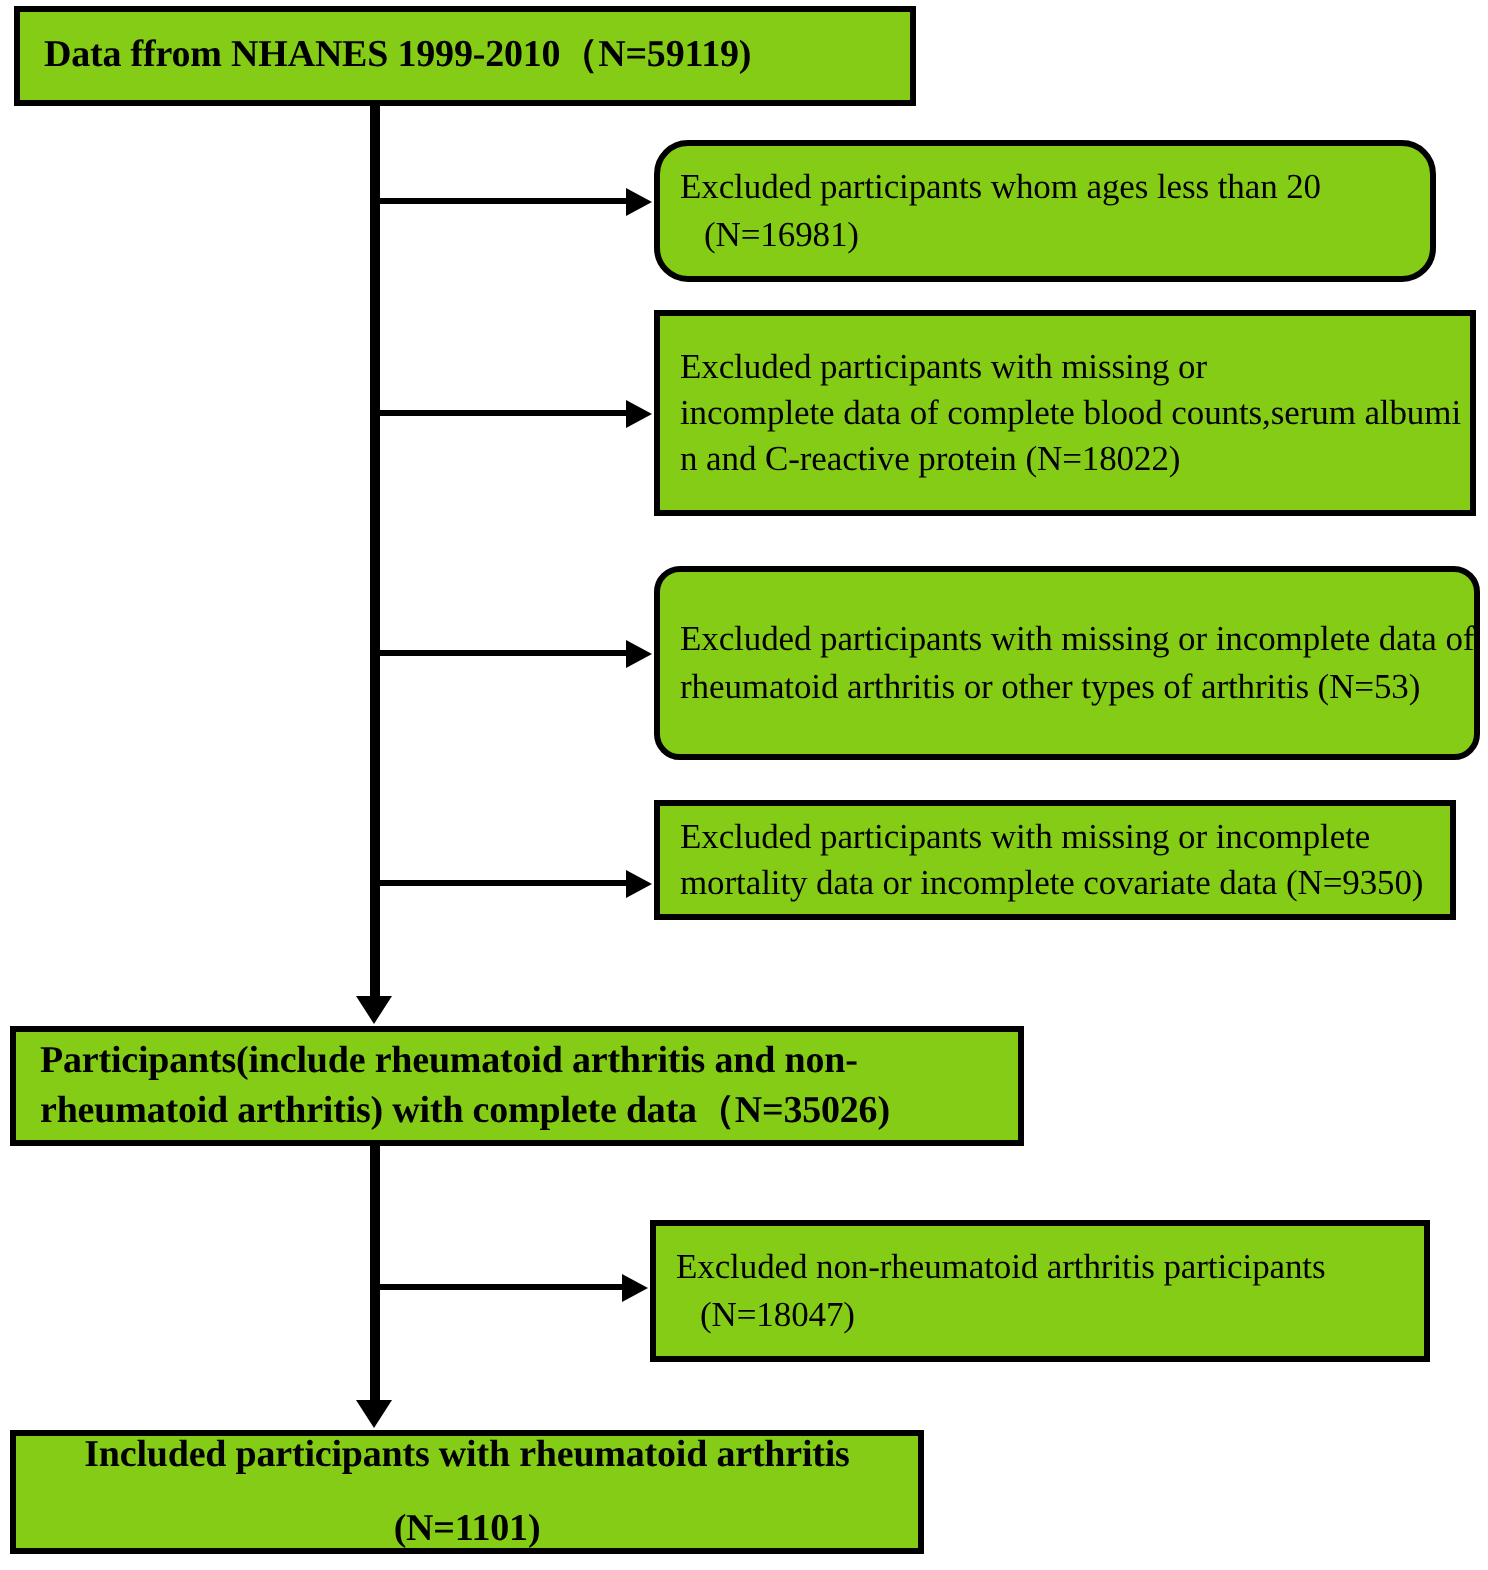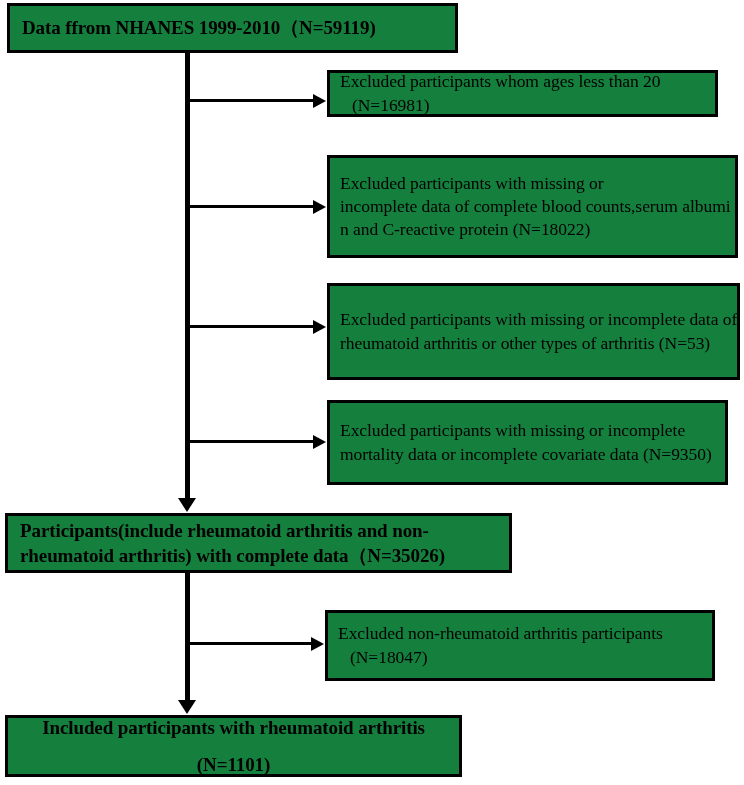--- a/index.html
+++ b/index.html
@@ -15,21 +15,21 @@
     position: relative;
     width: 744px;
     height: 785px;
     background: #ffffff;
     overflow: hidden;
   }
   .box {
     position: absolute;
     box-sizing: border-box;
     border: 3px solid #000000;
-    background: #15803d;
+    background: #84cc16;
     display: flex;
     flex-direction: column;
     justify-content: center;
   }
   .box-main {
     font-weight: bold;
     font-size: 19px;
     line-height: 1.32;
     letter-spacing: -0.1px;
   }
@@ -91,43 +91,43 @@
 
   <div class="box box-main" style="left:7px; top:3px; width:451px; height:50px;">
     <span class="line">Data ffrom NHANES 1999-2010（N=59119)</span>
   </div>
 
   <div class="trunk" style="left:185px; top:52px; height:448px;"></div>
   <div class="arrow-down" style="left:178px; top:498px;"></div>
 
   <div class="branch" style="left:187px; top:99px; width:128px;"></div>
   <div class="arrow-right" style="left:313px; top:93.5px;"></div>
-  <div class="box box-excl" style="left:327px; top:70px; width:391px; height:47px;">
+  <div class="box box-excl" style="left:327px; top:70px; width:391px; height:71px;border-radius:17px;">
     <span class="line">Excluded participants whom ages less than 20</span>
     <span class="line indent">(N=16981)</span>
   </div>
 
   <div class="branch" style="left:187px; top:205px; width:128px;"></div>
   <div class="arrow-right" style="left:313px; top:199.5px;"></div>
   <div class="box box-excl" style="left:327px; top:155px; width:411px; height:103px;">
     <span class="line">Excluded participants with missing or</span>
     <span class="line">incomplete data of complete blood counts,serum albumi</span>
     <span class="line">n and C-reactive protein (N=18022)</span>
   </div>
 
   <div class="branch" style="left:187px; top:325px; width:128px;"></div>
   <div class="arrow-right" style="left:313px; top:319.5px;"></div>
-  <div class="box box-excl" style="left:327px; top:283px; width:413px; height:97px;">
+  <div class="box box-excl" style="left:327px; top:283px; width:413px; height:97px;border-radius:13px;">
     <span class="line">Excluded participants with missing or incomplete data of</span>
     <span class="line">rheumatoid arthritis or other types of arthritis (N=53)</span>
   </div>
 
   <div class="branch" style="left:187px; top:440px; width:128px;"></div>
   <div class="arrow-right" style="left:313px; top:434.5px;"></div>
-  <div class="box box-excl" style="left:327px; top:400px; width:401px; height:85px;">
+  <div class="box box-excl" style="left:327px; top:400px; width:401px; height:60px;">
     <span class="line">Excluded participants with missing or incomplete</span>
     <span class="line">mortality data or incomplete covariate data (N=9350)</span>
   </div>
 
   <div class="box box-main" style="left:5px; top:513px; width:507px; height:60px;">
     <span class="line">Participants(include rheumatoid arthritis and non-</span>
     <span class="line">rheumatoid arthritis) with complete data（N=35026)</span>
   </div>
 
   <div class="trunk" style="left:185px; top:573px; height:129px;"></div>

